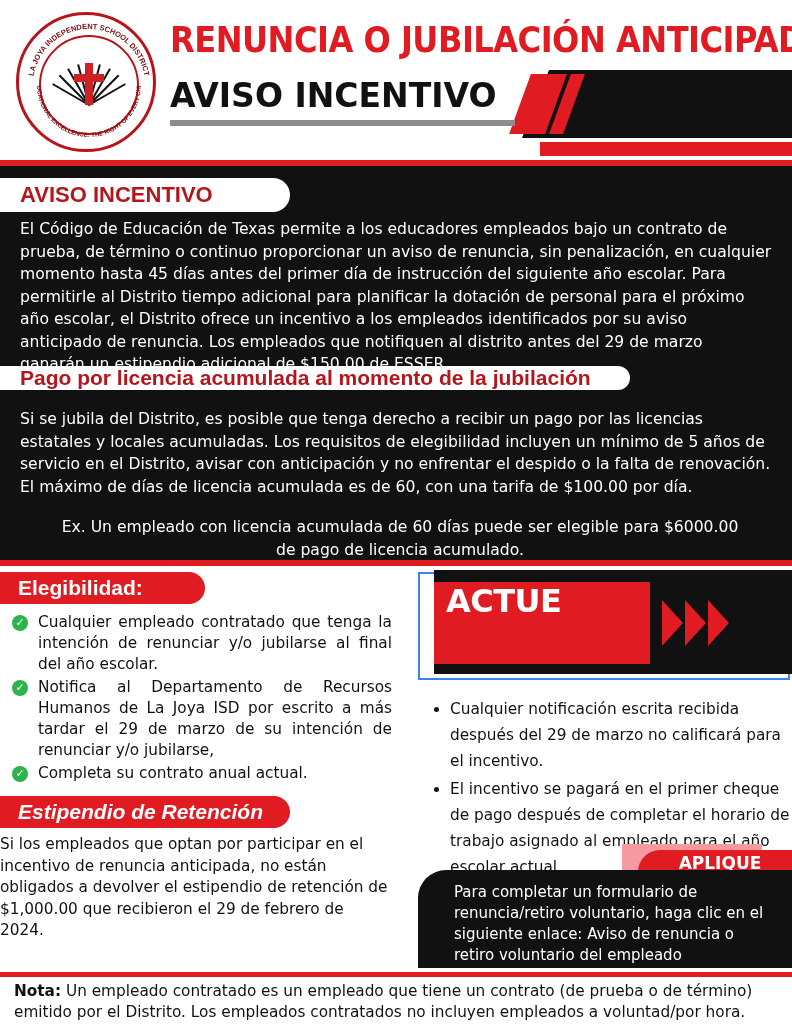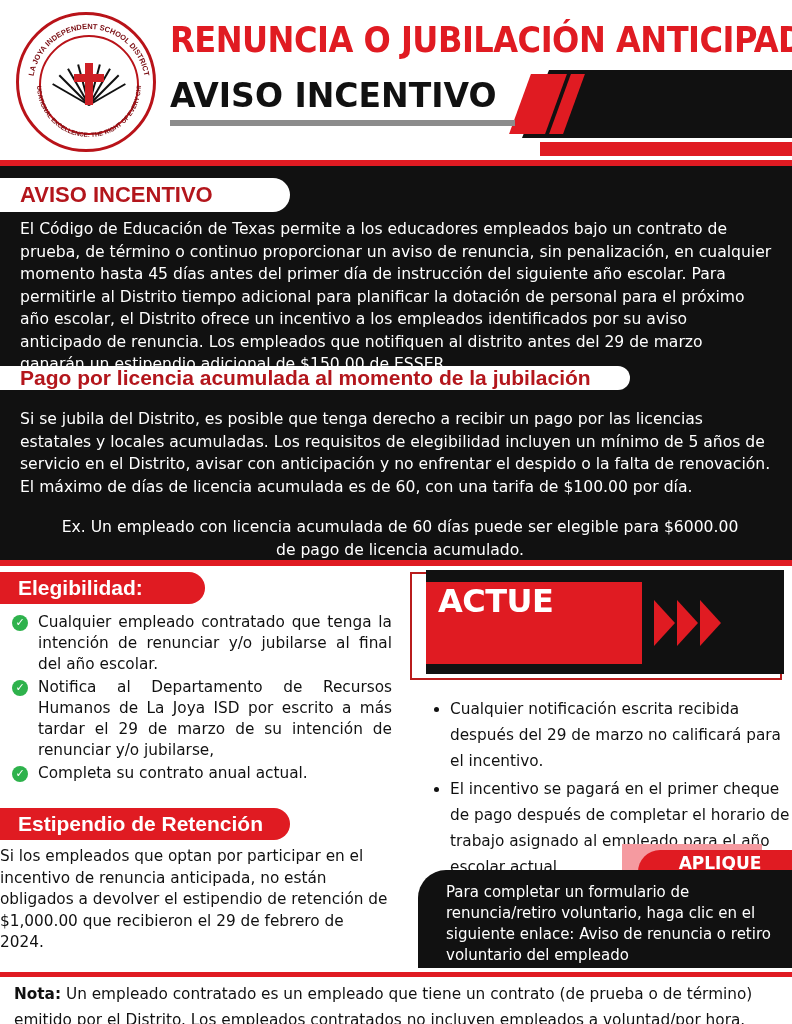--- a/index.html
+++ b/index.html
@@ -253,39 +253,40 @@
     left: 0; top: 3px;
     width: 16px; height: 16px;
     border-radius: 50%;
     background: #2eb24c;
     color: #fff;
     font-size: 11px;
     line-height: 16px;
     text-align: center;
     font-weight: bold;
   }
-  .ret-pill { width: 290px; margin-top: 24px; }
+  .ret-pill { width: 290px; margin-top: 12px; font-style: italic; }
   .bullet-list {
     margin-top: 6px;
     font-size: 15.3px;
     line-height: 21.5px;
     color: #111111;
     font-family: "DejaVu Sans", sans-serif;
   }
   .bullet-list li { margin-bottom: 0px; }
 
   
   .right-col {
     position: absolute;
     left: 410px; top: 0; width: 382px;
   }
   .act-box {
     position: relative;
     width: 372px; height: 108px;
-    border: 2px solid #b91c1c;
+    margin-left: 8px;
+    border: 2px solid #3b82f6;
   }
   .act-black {
     position: absolute;
     left: 14px; top: -4px;
     width: 358px; height: 104px;
     background: #111111;
   }
   .act-red {
     position: absolute;
     left: 14px; top: 8px;
@@ -352,39 +353,39 @@
   }
   .link-box {
     position: absolute;
     left: 8px; top: 298px;
     width: 374px; height: 98px;
     background: #111111;
     border-radius: 28px 0 0 0;
     color: #ffffff;
     font-size: 15px;
     line-height: 21px;
-    padding: 12px 14px 0 28px;
+    padding: 12px 14px 0 36px;
     font-family: "DejaVu Sans", sans-serif;
   }
 
   
   .footer-red {
     position: absolute;
     left: 0; top: 972px;
     width: 792px; height: 5px;
     background: #e01b22;
   }
   .footer {
     position: absolute;
     left: 0; top: 977px;
     width: 792px; height: 47px;
     background: #ffffff;
     padding: 4px 14px 0 14px;
     font-size: 15.3px;
-    line-height: 26px;
+    line-height: 21px;
     color: #111111;
     font-family: "DejaVu Sans", sans-serif;
   }
   .footer b { font-weight: bold; }
 </style>
 </head>
 <body>
 
 <div class="page">
 

